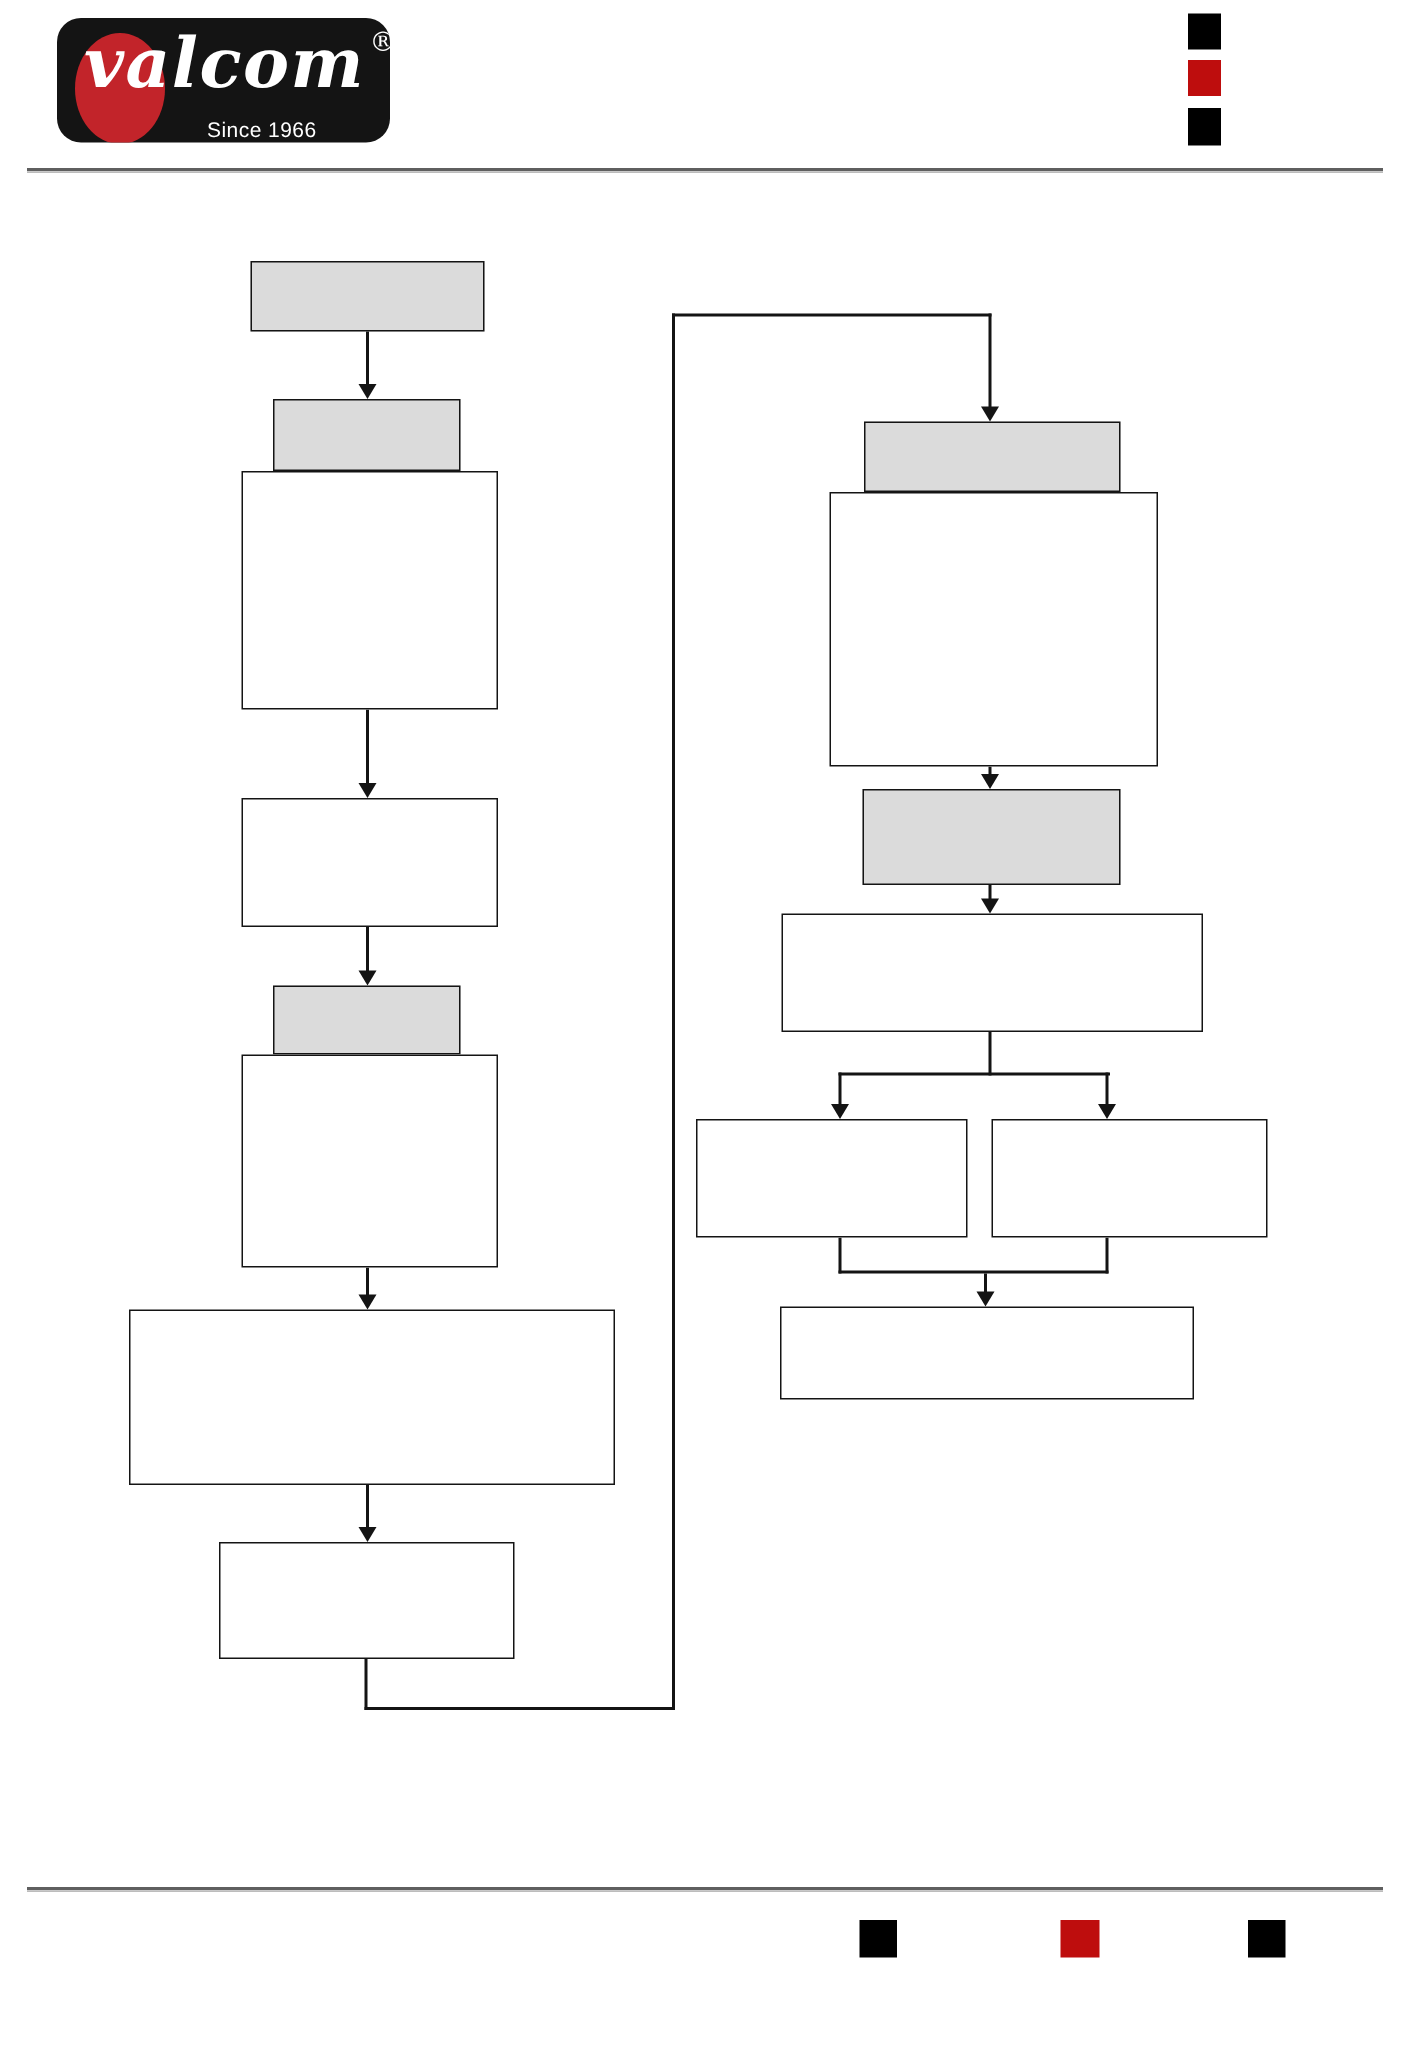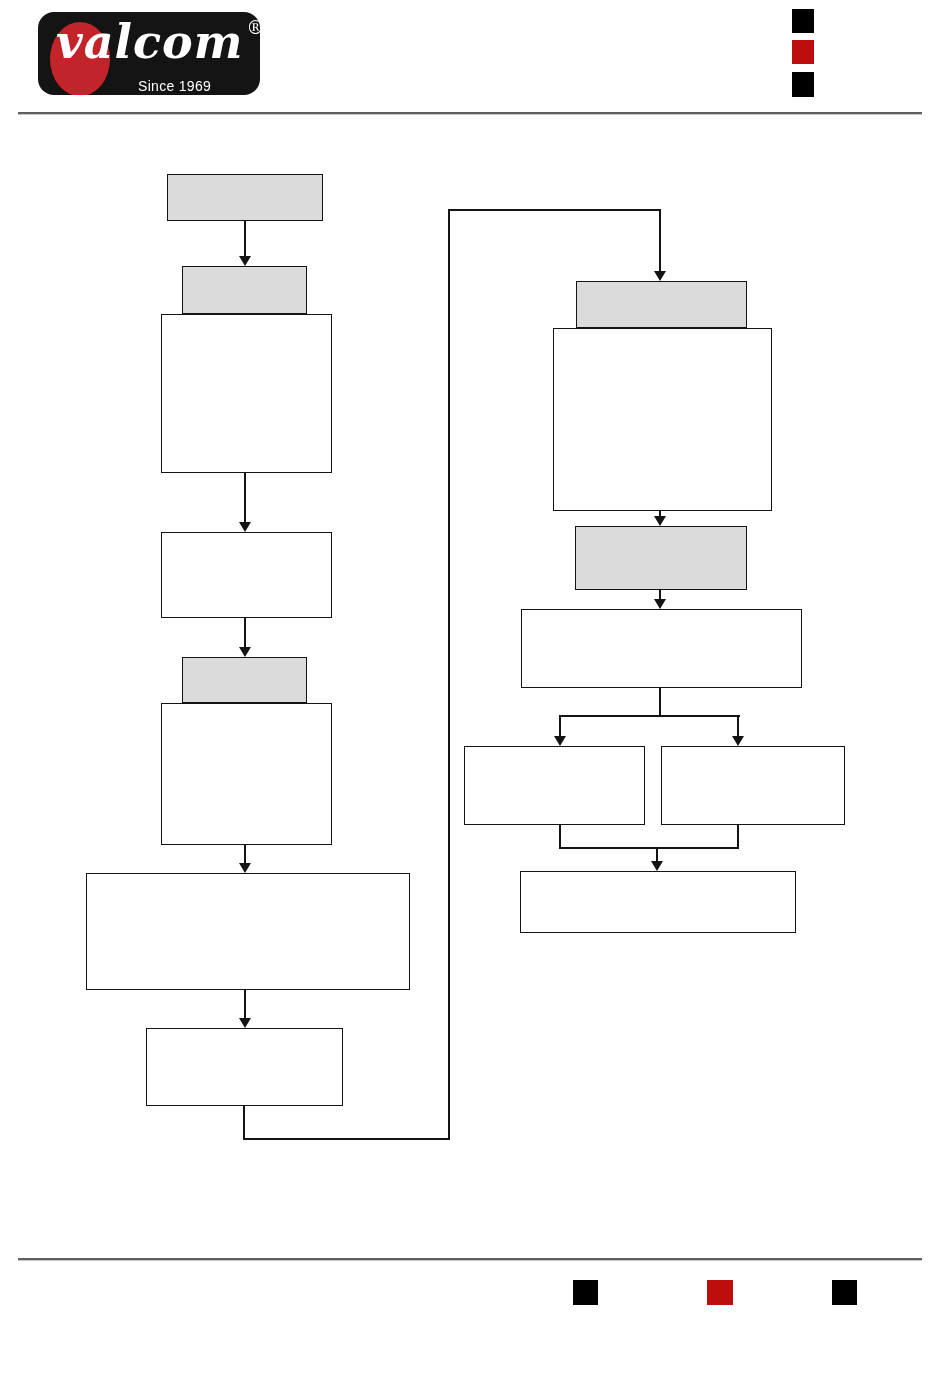--- a/index.html
+++ b/index.html
@@ -49,21 +49,21 @@
   }
 </style>
 </head>
 <body>
 
 <div class="page">
 
   <div class="logo">
     <div class="logo-ellipse"></div>
     <div class="logo-text"><span>valcom</span><span class="logo-reg">®</span></div>
-    <div class="logo-tagline">Since 1969</div>
+    <div class="logo-tagline">Since 1966</div>
   </div>
 
   <div class="marker" style="left: 792px; top: 9px; width: 22px; height: 24px; background-color: rgb(0, 0, 0);"></div>
   <div class="marker" style="left: 792px; top: 40px; width: 22px; height: 24px; background-color: rgb(190, 13, 13);"></div>
   <div class="marker" style="left: 792px; top: 72px; width: 22px; height: 25px; background-color: rgb(0, 0, 0);"></div>
 
   <div class="rule" style="top:112px;"></div>
 
   <div class="node gray" style="left:167px;top:174px;width:156px;height:47px;"></div>
 

